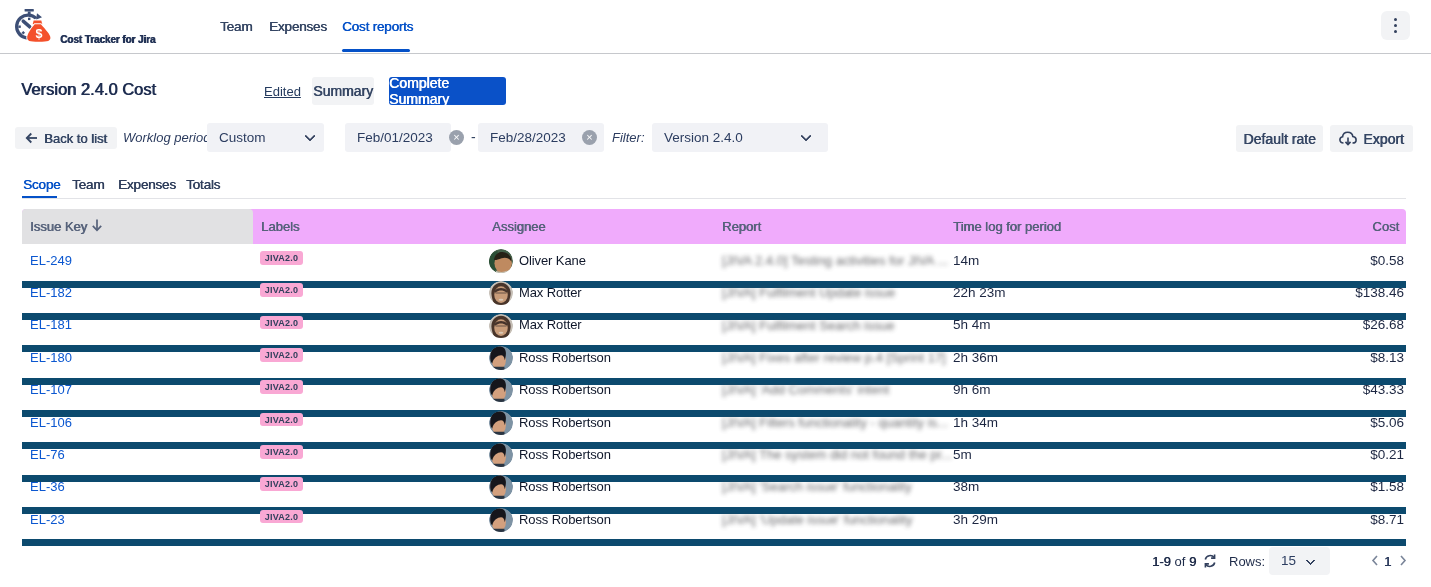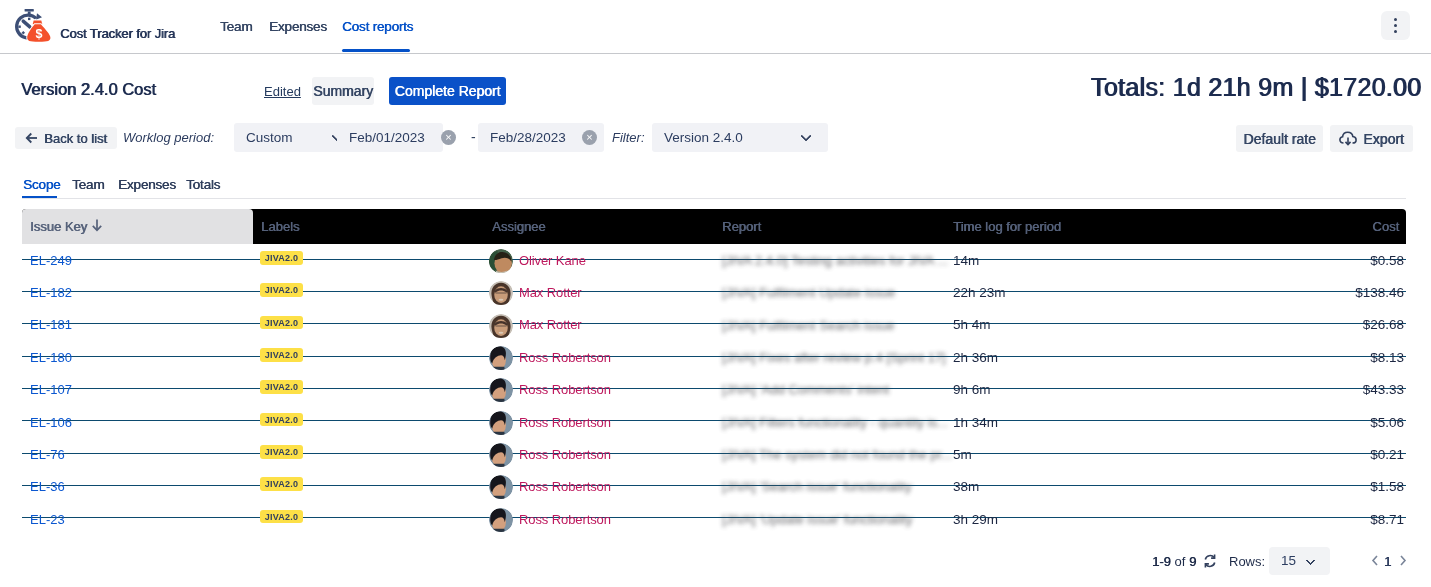--- a/index.html
+++ b/index.html
@@ -3,21 +3,21 @@
 <meta charset="utf-8">
 <style>
 * { margin:0; padding:0; box-sizing:border-box; }
 html,body { width:1431px; height:587px; background:#fff; }
 body { font-family:"Liberation Sans", sans-serif; color:#253858; }
 .page { position:relative; width:1431px; height:587px; overflow:hidden; }
 .abs { position:absolute; }
 
 
 .hdr { position:absolute; left:0; top:0; width:1431px; height:54px; border-bottom:1px solid #c6c8cc; background:#fff; }
-.apptitle { position:absolute; left:60px; top:26px; font-size:13px; font-weight:400; letter-spacing:-0.1px; color:#243457; text-shadow:0.7px 0 0 #243457; }
+.apptitle { position:absolute; left:60px; top:34px; font-size:10px; font-weight:700; letter-spacing:-0.1px; color:#243457; text-shadow:0.7px 0 0 #243457; }
 .nav { position:absolute; top:18.5px; font-size:13.5px; font-weight:400; letter-spacing:-0.2px; color:#344563; text-shadow:0.5px 0 0 #344563; }
 .nav.active { color:#0451c8; text-shadow:0.5px 0 0 #0451c8; }
 .navline { position:absolute; left:342px; top:49px; width:68px; height:3px; background:#0451c8; border-radius:2px; }
 .kebab { position:absolute; left:1381px; top:11px; width:29px; height:29px; background:#f2f3f5; border-radius:6px; }
 .kebab i { position:absolute; left:12.8px; width:3.6px; height:3.6px; background:#33415e; border-radius:50%; }
 
 
 .h1 { position:absolute; left:21px; top:80px; font-size:16.5px; font-weight:400; color:#1e2d50; text-shadow:0.8px 0 0 #1e2d50; }
 .edited { position:absolute; left:264px; top:83.5px; font-size:13px; color:#243a5e;text-decoration:underline; }
 .btn { position:absolute; display:flex; align-items:center; justify-content:center; background:#f2f3f5; border-radius:3px; font-weight:400; color:#344563; text-shadow:0.6px 0 0 #344563; }
@@ -35,29 +35,29 @@
 .btn-rate { left:1236px; top:125px; width:87px; height:27px; font-size:14px; }
 .btn-export { left:1330px; top:125px; width:83px; height:27px; font-size:14px; }
 
 
 .tab { position:absolute; top:176.5px; font-size:13.5px; font-weight:400; letter-spacing:-0.2px; color:#2f3e5c; text-shadow:0.5px 0 0 #2f3e5c; }
 .tab.active { color:#0451c8; text-shadow:0.5px 0 0 #0451c8; }
 .tabline { position:absolute; left:22px; top:195.8px; width:35px; height:3px; background:#0451c8; }
 .tabdiv { position:absolute; left:22px; top:197.5px; width:1384px; height:1px; background:#e2e3e7; }
 
 
-.thead { position:absolute; left:22px; top:209px; width:1384px; height:34.5px; background:#000000; border-radius:4px 4px 0 0; }
+.thead { position:absolute; left:22px; top:209px; width:1384px; height:34.5px; background:#f0abfc; border-radius:4px 4px 0 0; }
 .thead .c1 { position:absolute; left:0; top:0; width:231px; height:34.5px; background:#e1e1e3; border-radius:4px 4px 0 0; }
 .th { position:absolute; top:9.5px; font-size:13px; font-weight:400; color:#55617a; text-shadow:0.6px 0 0 #55617a; }
-.row { position:absolute; left:22px; width:1384px; height:16px; border-bottom:1px solid #0c4a6e; }
+.row { position:absolute; left:22px; width:1384px; height:44px; border-bottom:7px solid #0c4a6e; }
 .key { position:absolute; left:8px; top:9.3px; font-size:13px; color:#0b57d0; }
-.pill { position:absolute; left:238px; top:7.5px; width:43px; height:13.5px; background:#fde047; border-radius:3px; font-size:9px; font-weight:700; color:#33415e; text-align:center; line-height:14px; letter-spacing:0.2px; }
+.pill { position:absolute; left:238px; top:7.5px; width:43px; height:13.5px; background:#f9a8d4; border-radius:3px; font-size:9px; font-weight:700; color:#33415e; text-align:center; line-height:14px; letter-spacing:0.2px; }
 .av { position:absolute; left:467px; top:5.5px; width:24px; height:24px; border-radius:50%; overflow:hidden; }
 .av svg { width:24px; height:24px; }
-.name { position:absolute; left:497px; top:9.3px; font-size:13px; letter-spacing:-0.1px; color:#be185d; }
+.name { position:absolute; left:497px; top:9.3px; font-size:13px; letter-spacing:-0.1px; color:#0f172a; }
 .summ { position:absolute; left:700px; top:9.5px; font-size:13px; color:#4e4e52; filter:blur(2.1px); opacity:0.85; white-space:nowrap; }
 .time { position:absolute; left:931px; top:9.3px; font-size:13.5px; color:#1d2742;text-align:right; }
 .cost { position:absolute; right:2px; top:9.3px; font-size:13.5px; color:#1d2742; }
 
 
 .foot { position:absolute; top:554px; font-size:13px; color:#1e2b49; }
 .rsel { position:absolute; left:1269px; top:547px; width:61px; height:28px; background:#f2f3f5; border-radius:4px; font-size:13.5px; color:#2c3d60; }
 </style>
 </head>
 <body>
@@ -87,30 +87,29 @@
     <div class="kebab">
         <i style="top:6.5px"></i>
         <i style="top:12.5px"></i>
         <i style="top:18.5px"></i>
       </div>
   </div>
 
   <div class="h1">Version 2.4.0 Cost</div>
   <div class="edited">Edited</div>
   <div class="btn btn-update">Summary</div>
-  <div class="btn btn-complete">Complete Report</div>
-  <div class="totals">Totals: 1d 21h 9m | $1720.00</div>
+  <div class="btn btn-complete">Complete Summary</div>
 
   <div class="btn btn-back"><svg width="13" height="12" viewBox="0 0 13 12" style="margin-right:6px">
         <line x1="1.8" y1="6" x2="12" y2="6" stroke="#344563" stroke-width="1.8"></line>
         <path d="M6.3 1.5 L1.8 6 L6.3 10.5" fill="none" stroke="#344563" stroke-width="1.8"></path>
       </svg>Back to list</div>
   <div class="flabel" style="left:123px">Worklog period:</div>
-  <div class="sel" style="left:234px;width:117px">Custom<span class="chev" style="left:99px;top:9px"></span></div>
-  <div class="sel" style="left:337px;width:106px">Feb/01/2023<span class="clr" style="left:104px">×</span></div>
+  <div class="sel" style="left:207px;width:117px">Custom<span class="chev" style="left:99px;top:9px"></span></div>
+  <div class="sel" style="left:345px;width:106px">Feb/01/2023<span class="clr" style="left:104px">×</span></div>
   <div class="dash">-</div>
   <div class="sel" style="left:478px;width:126px">Feb/28/2023<span class="clr" style="left:104px">×</span></div>
   <div class="flabel" style="left:612px">Filter:</div>
   <div class="sel" style="left:652px;width:176px">Version 2.4.0<span class="chev" style="left:150px;top:9px"></span></div>
   <div class="btn btn-rate">Default rate</div>
   <div class="btn btn-export">
     <svg width="18" height="15" viewBox="0 0 20 16" style="margin-right:6px">
       <path d="M5 13 C2.5 13 1 11.5 1 9.5 C1 7.6 2.3 6.3 4 6 C4.3 3.2 6.6 1 9.7 1 C12.6 1 15 3 15.4 5.8 C17.4 6 19 7.5 19 9.6 C19 11.7 17.4 13 15 13" fill="none" stroke="#33415e" stroke-width="1.8"></path>
       <line x1="10" y1="7" x2="10" y2="14.5" stroke="#33415e" stroke-width="1.8"></line>
       <path d="M7.2 11.8 L10 14.8 L12.8 11.8" fill="none" stroke="#33415e" stroke-width="1.8"></path>

